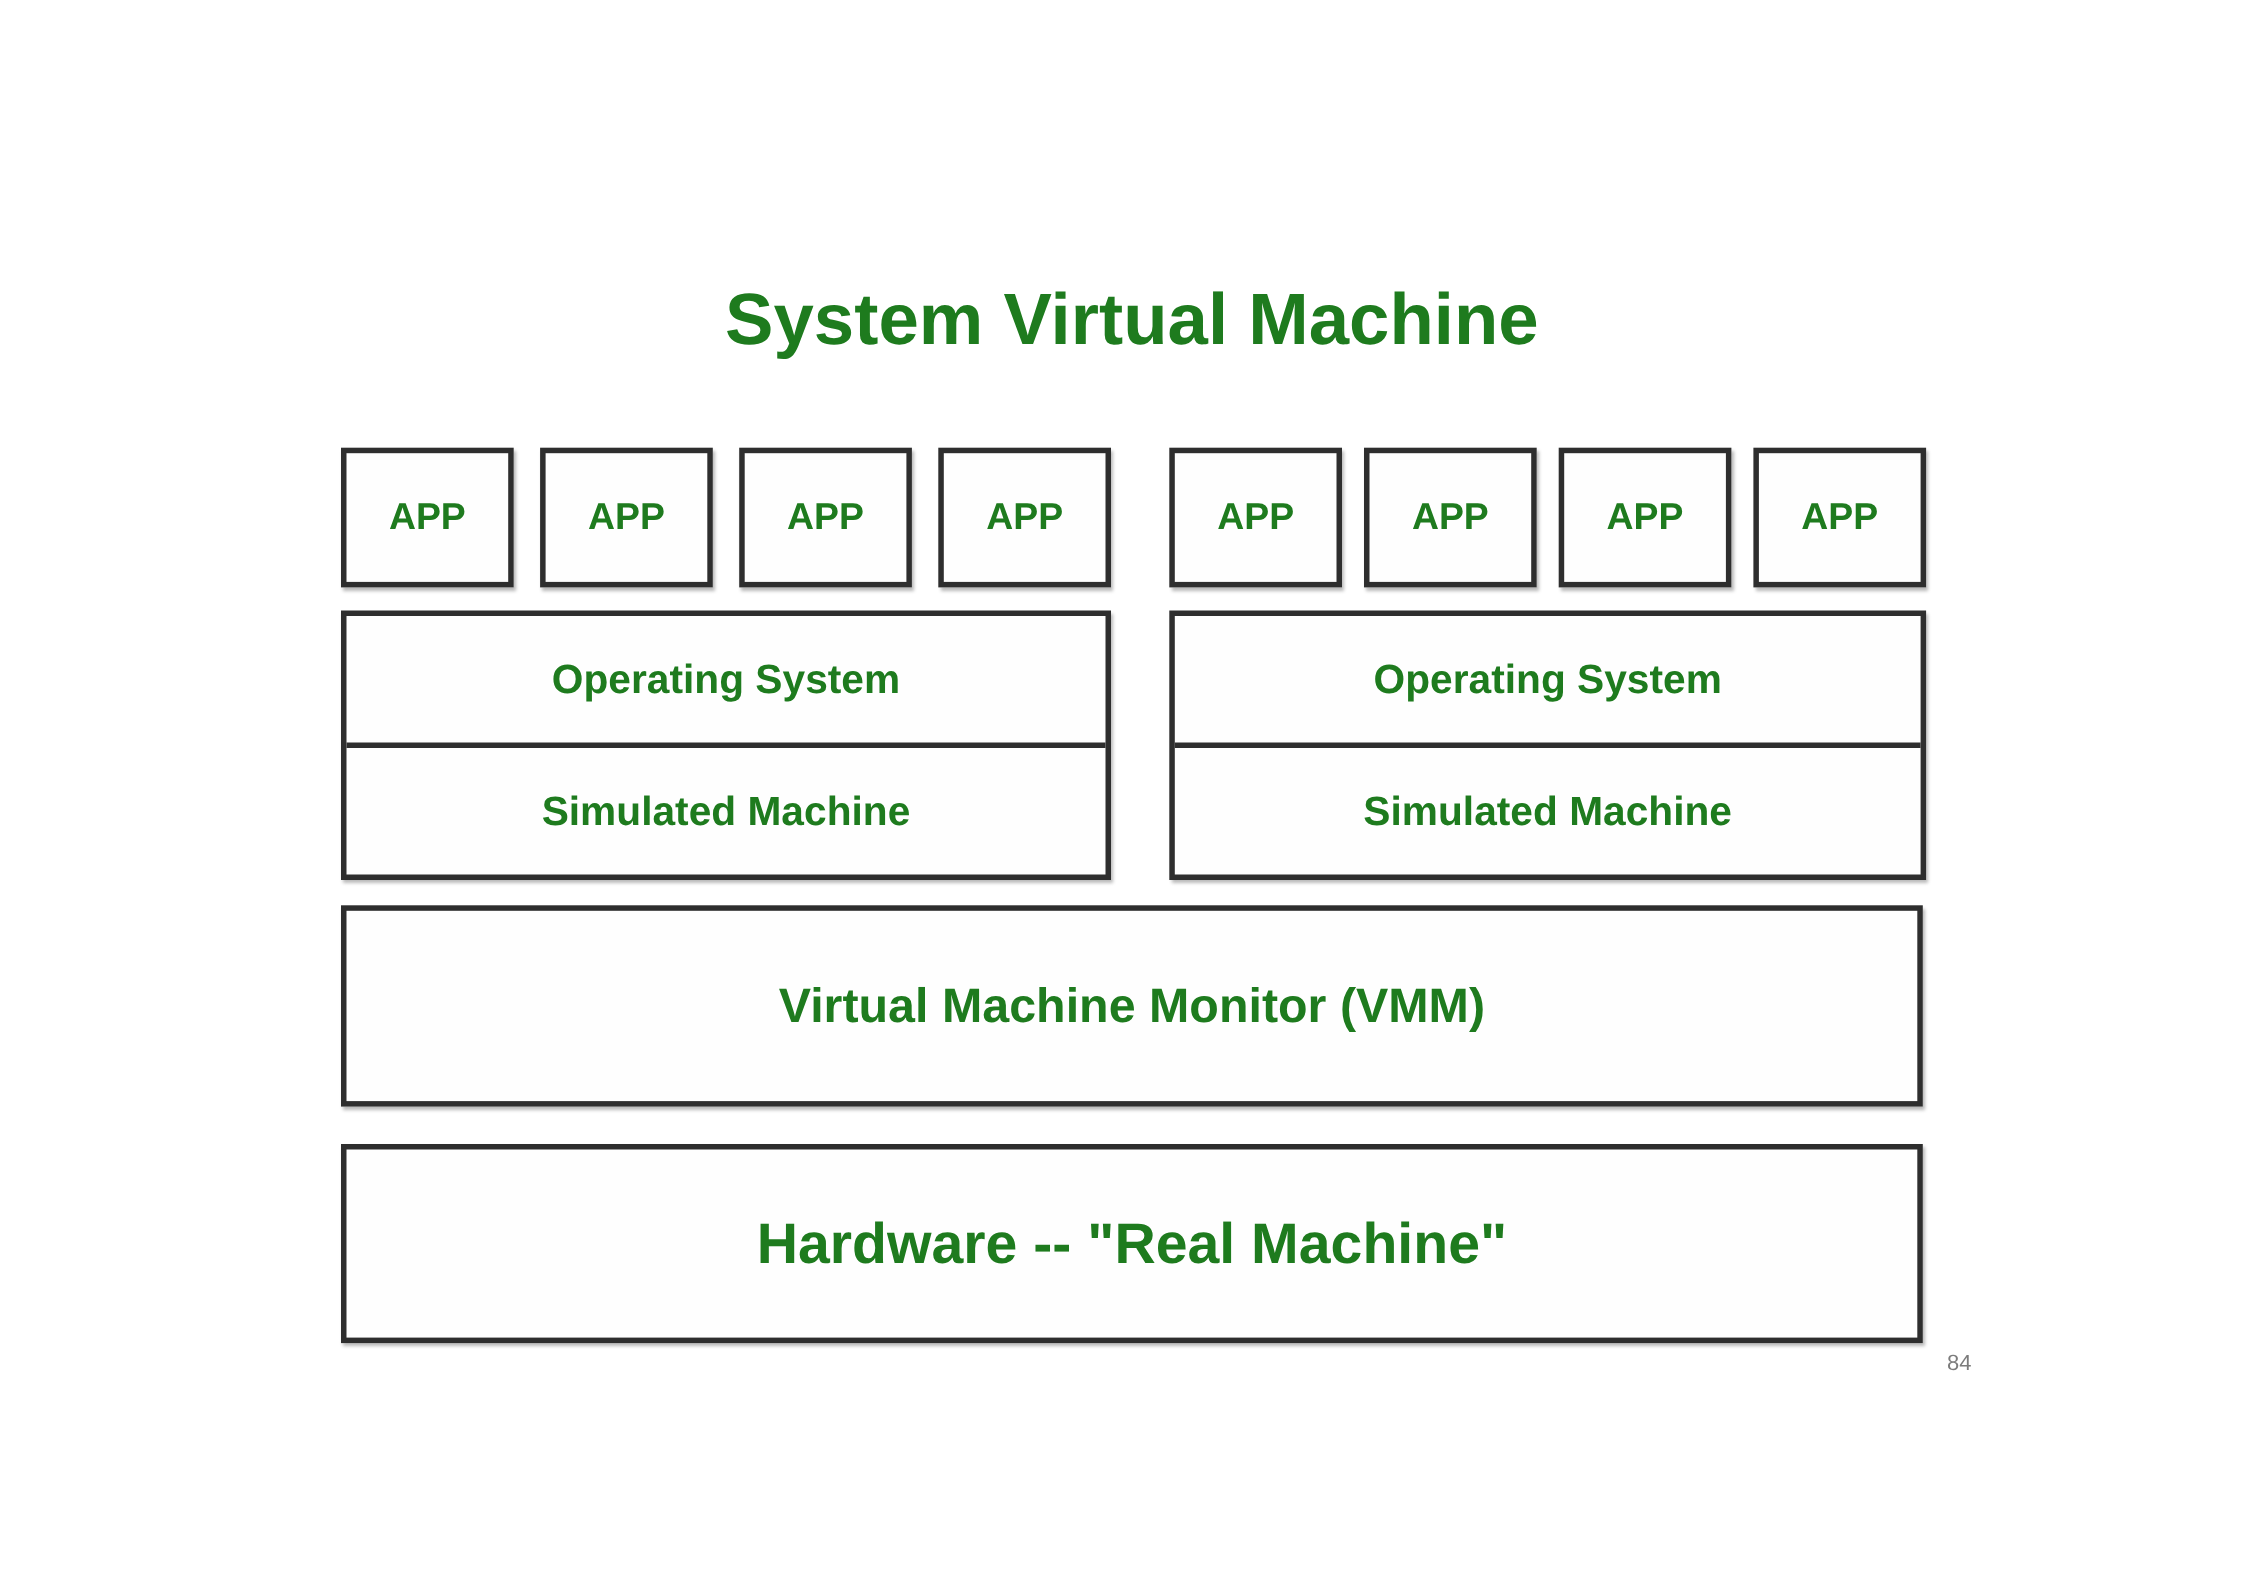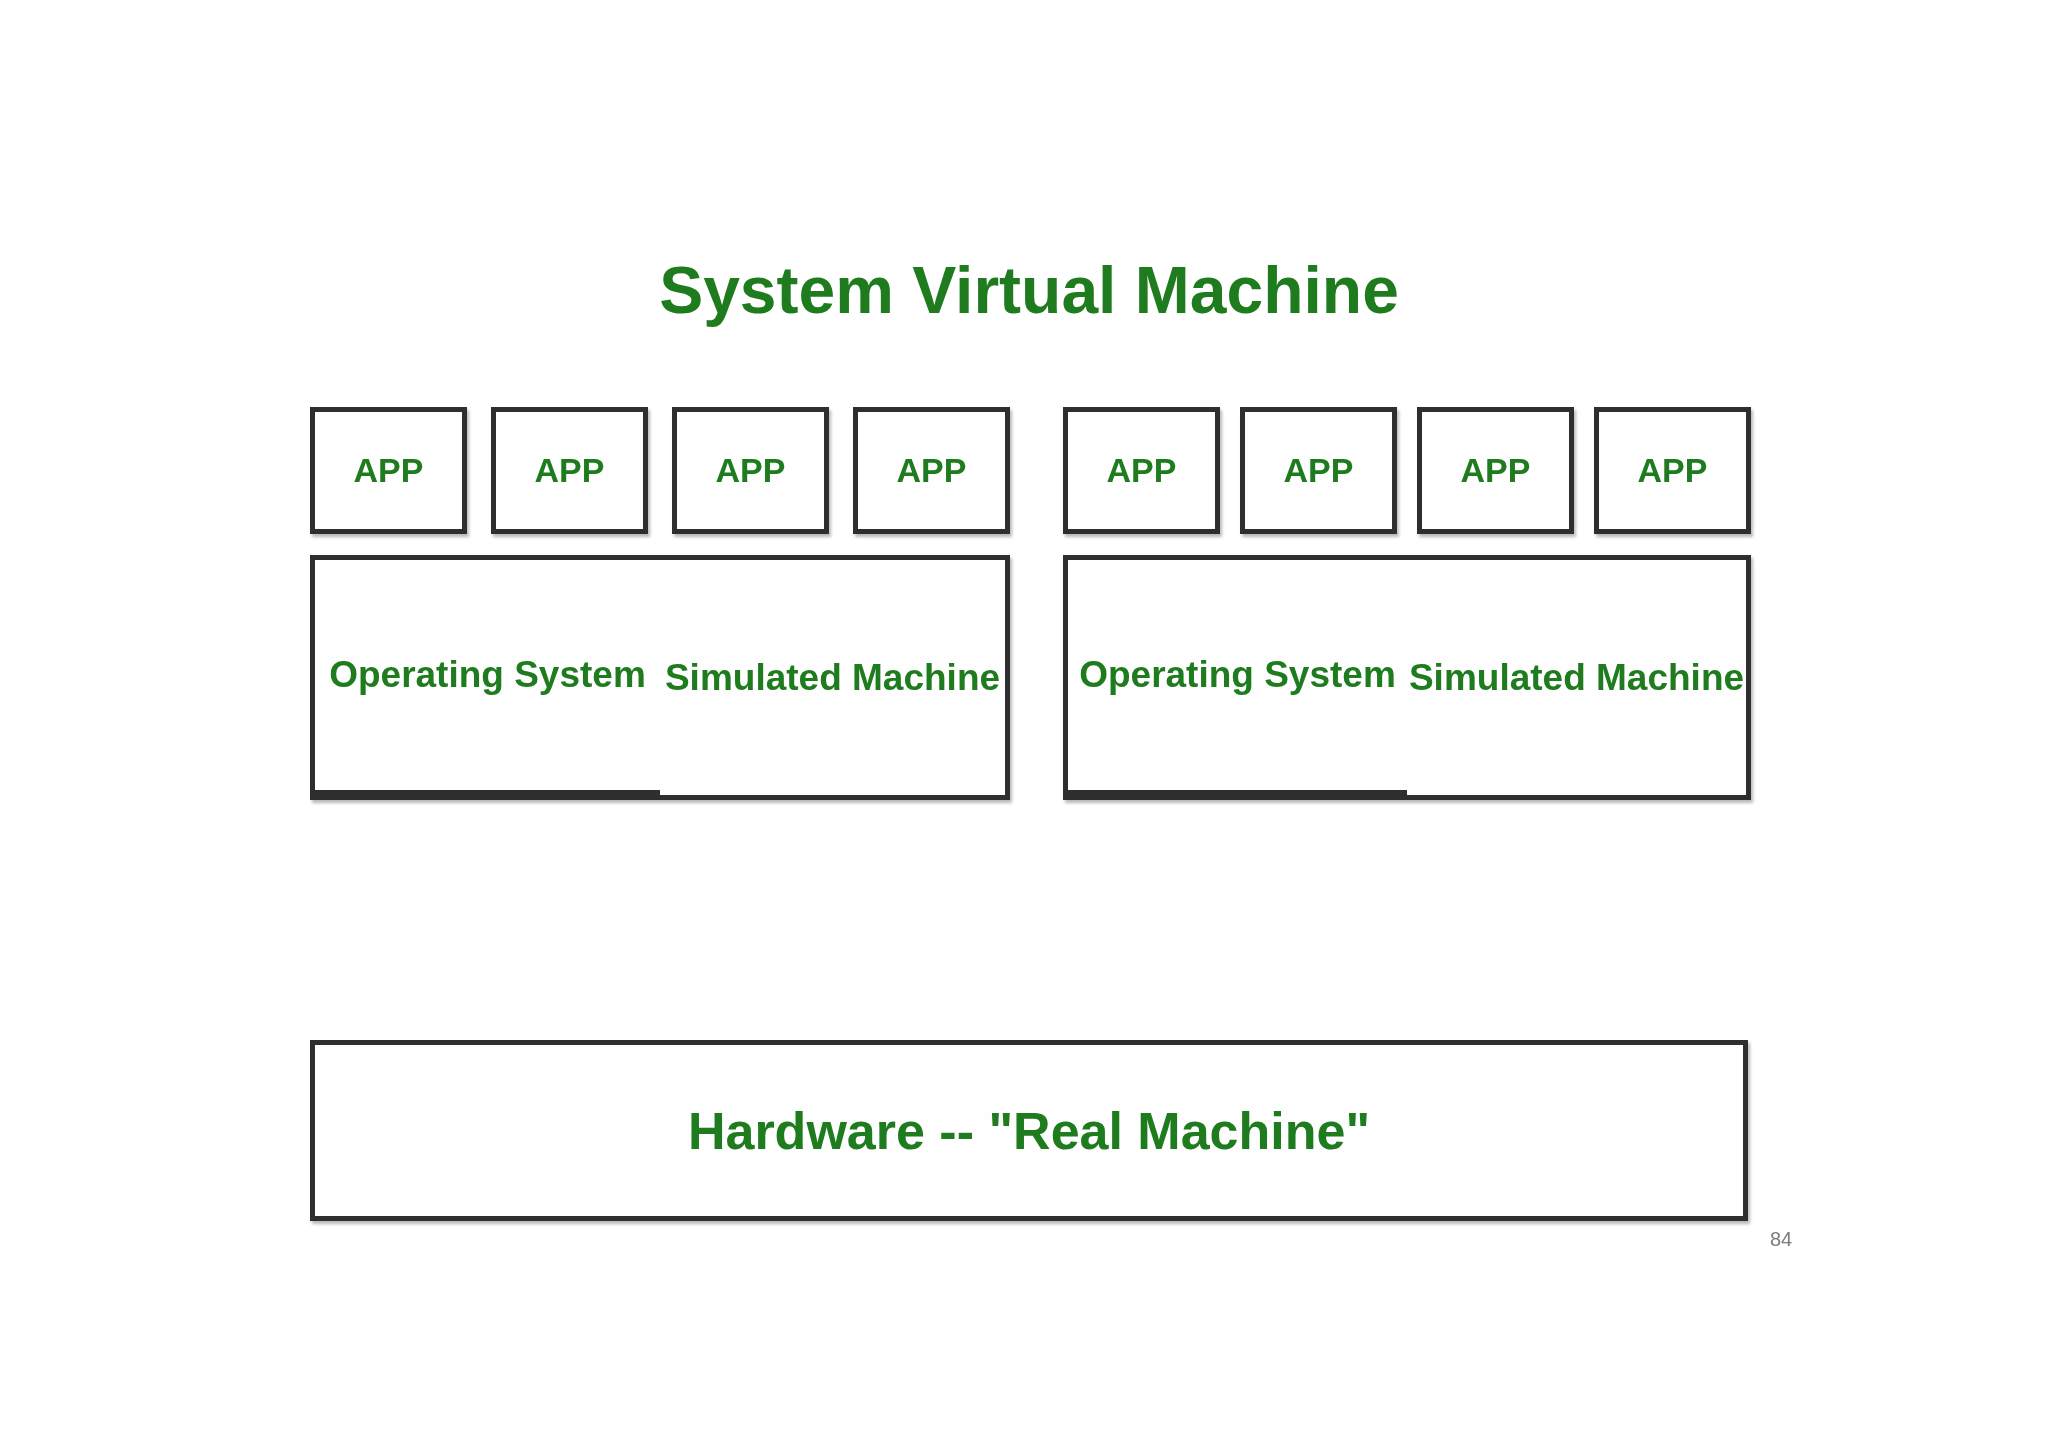--- a/index.html
+++ b/index.html
@@ -55,21 +55,21 @@
   }
   .stack {
     position: absolute;
     top: 555px;
     height: 245px;
     box-sizing: border-box;
     border: 5px solid #2e2e2e;
     background: #fefefe;
     box-shadow: 2px 3px 3px rgba(0,0,0,0.28);
     display: flex;
-    flex-direction: row;
+    flex-direction: column;
   }
   .stack.left  { left: 310px;  width: 700px; }
   .stack.right { left: 1063px; width: 688px; }
   .stack-cell {
     flex: 1;
     display: flex;
     align-items: center;
     justify-content: center;
     color: #1e7b1e;
     font-weight: bold;
@@ -127,18 +127,19 @@
   <div class="stack left">
     <div class="stack-cell top">Operating System</div>
     <div class="stack-cell">Simulated Machine</div>
   </div>
 
   <div class="stack right">
     <div class="stack-cell top">Operating System</div>
     <div class="stack-cell">Simulated Machine</div>
   </div>
 
+  <div class="box vmm-box">Virtual Machine Monitor (VMM)</div>
 
   <div class="box hardware-box">Hardware -- "Real Machine"</div>
 
   <div class="page-number">84</div>
 
 </div>
 
 </body></html>

